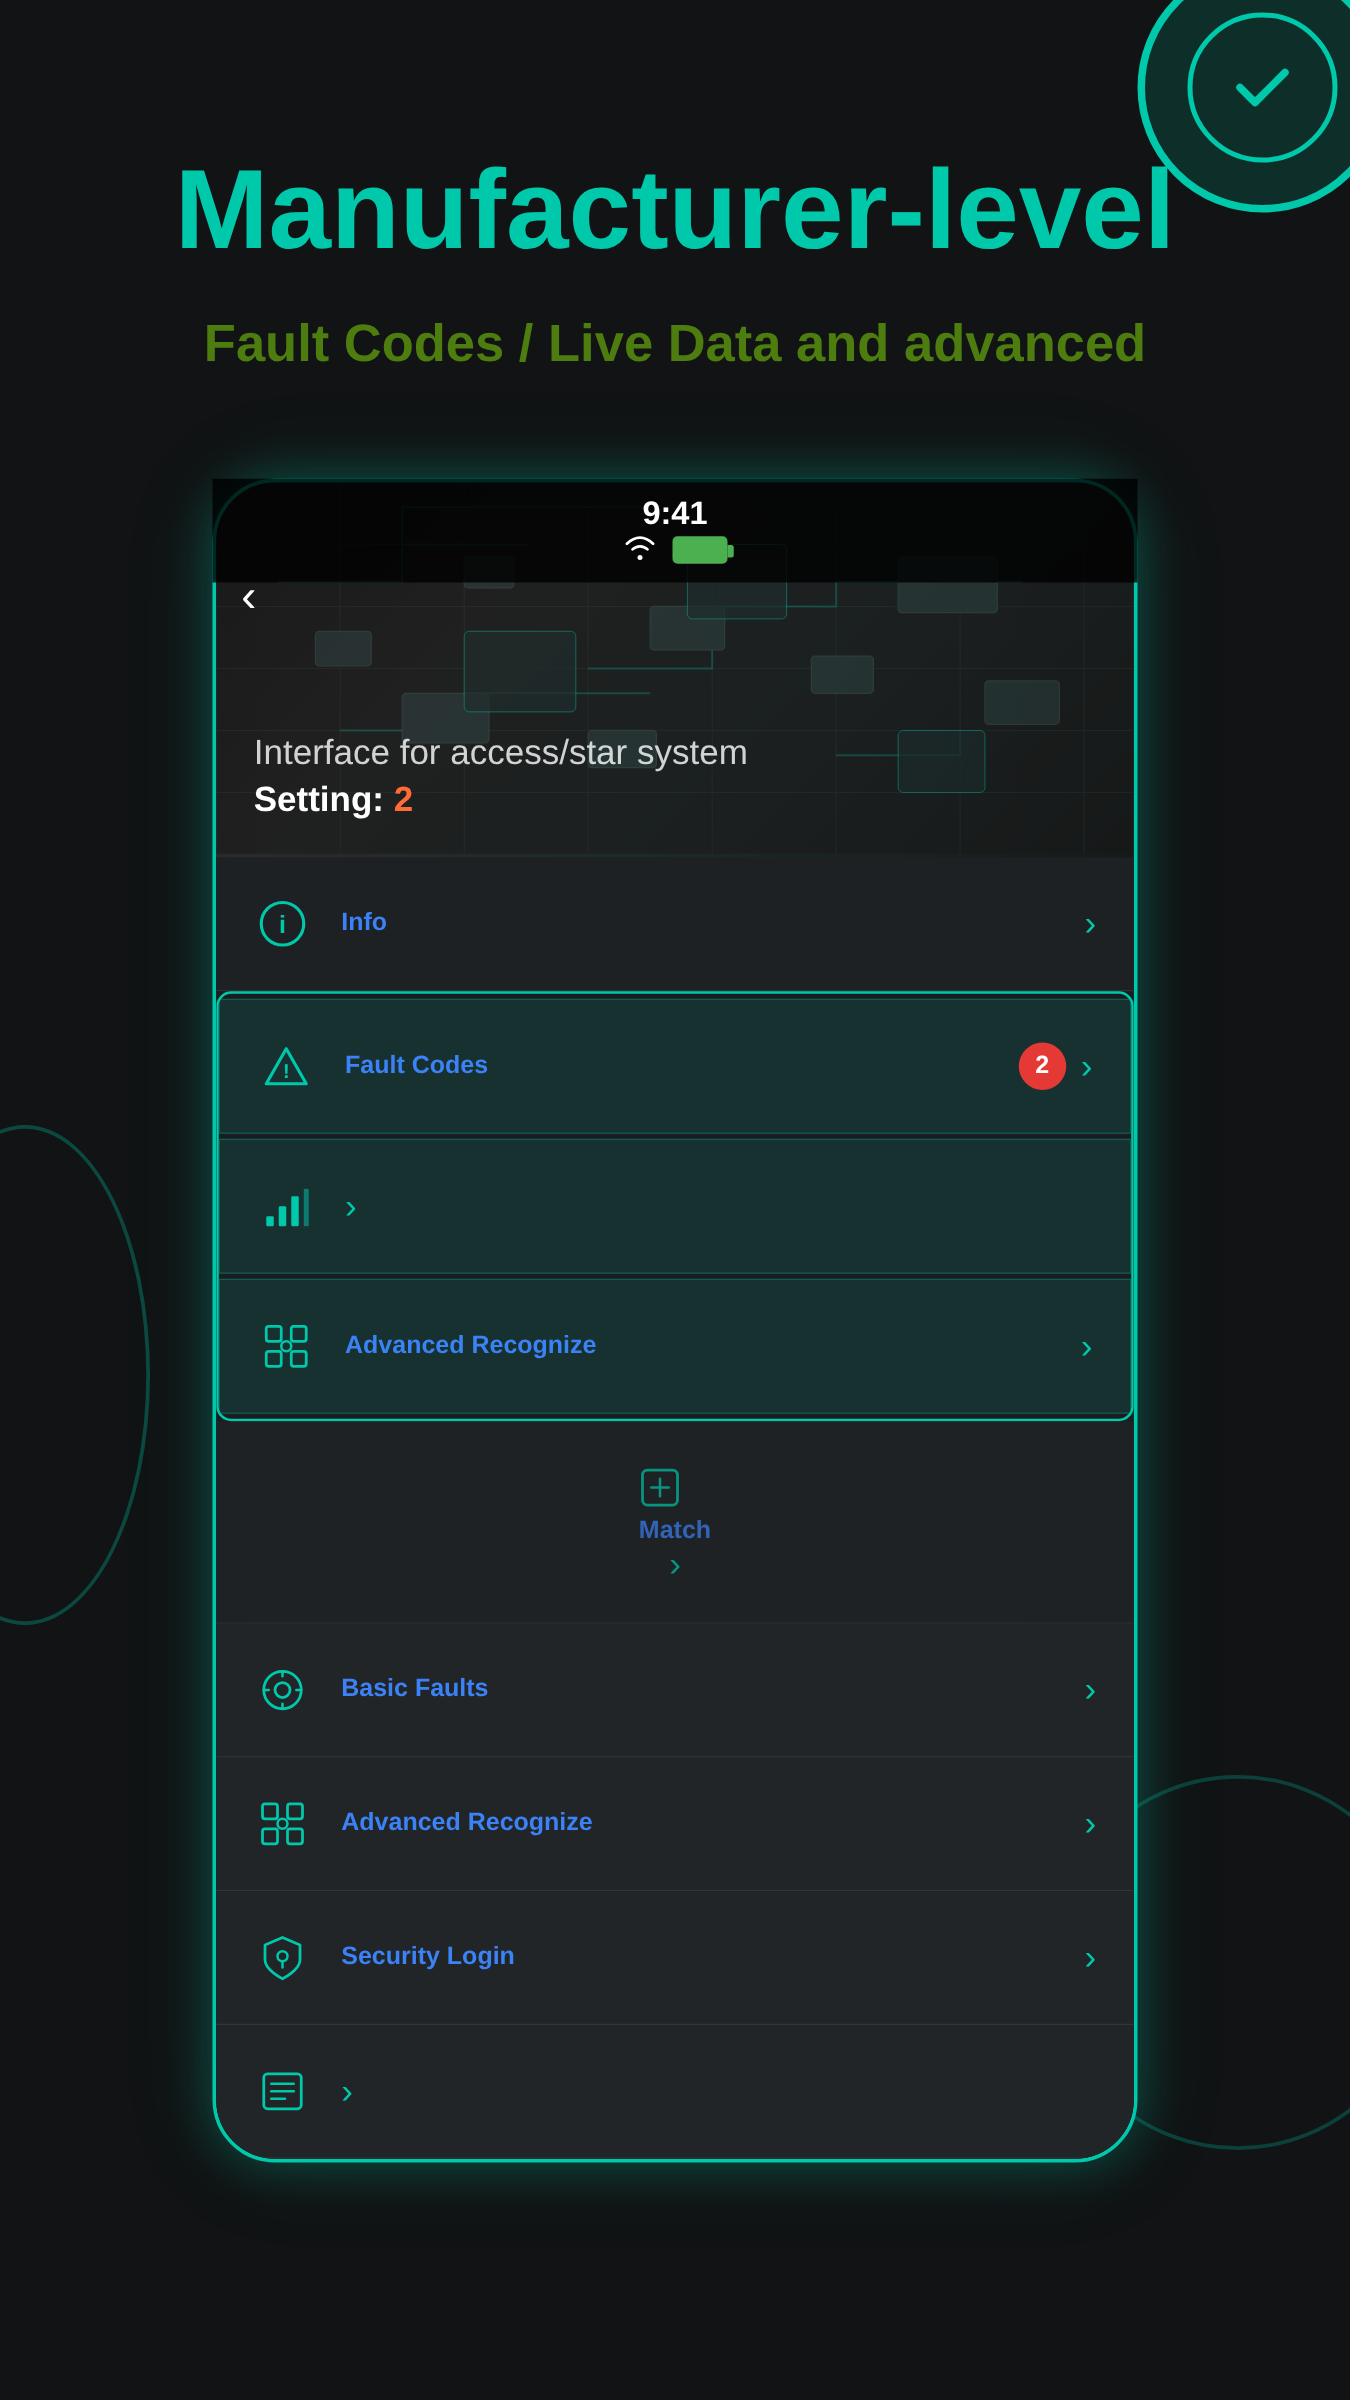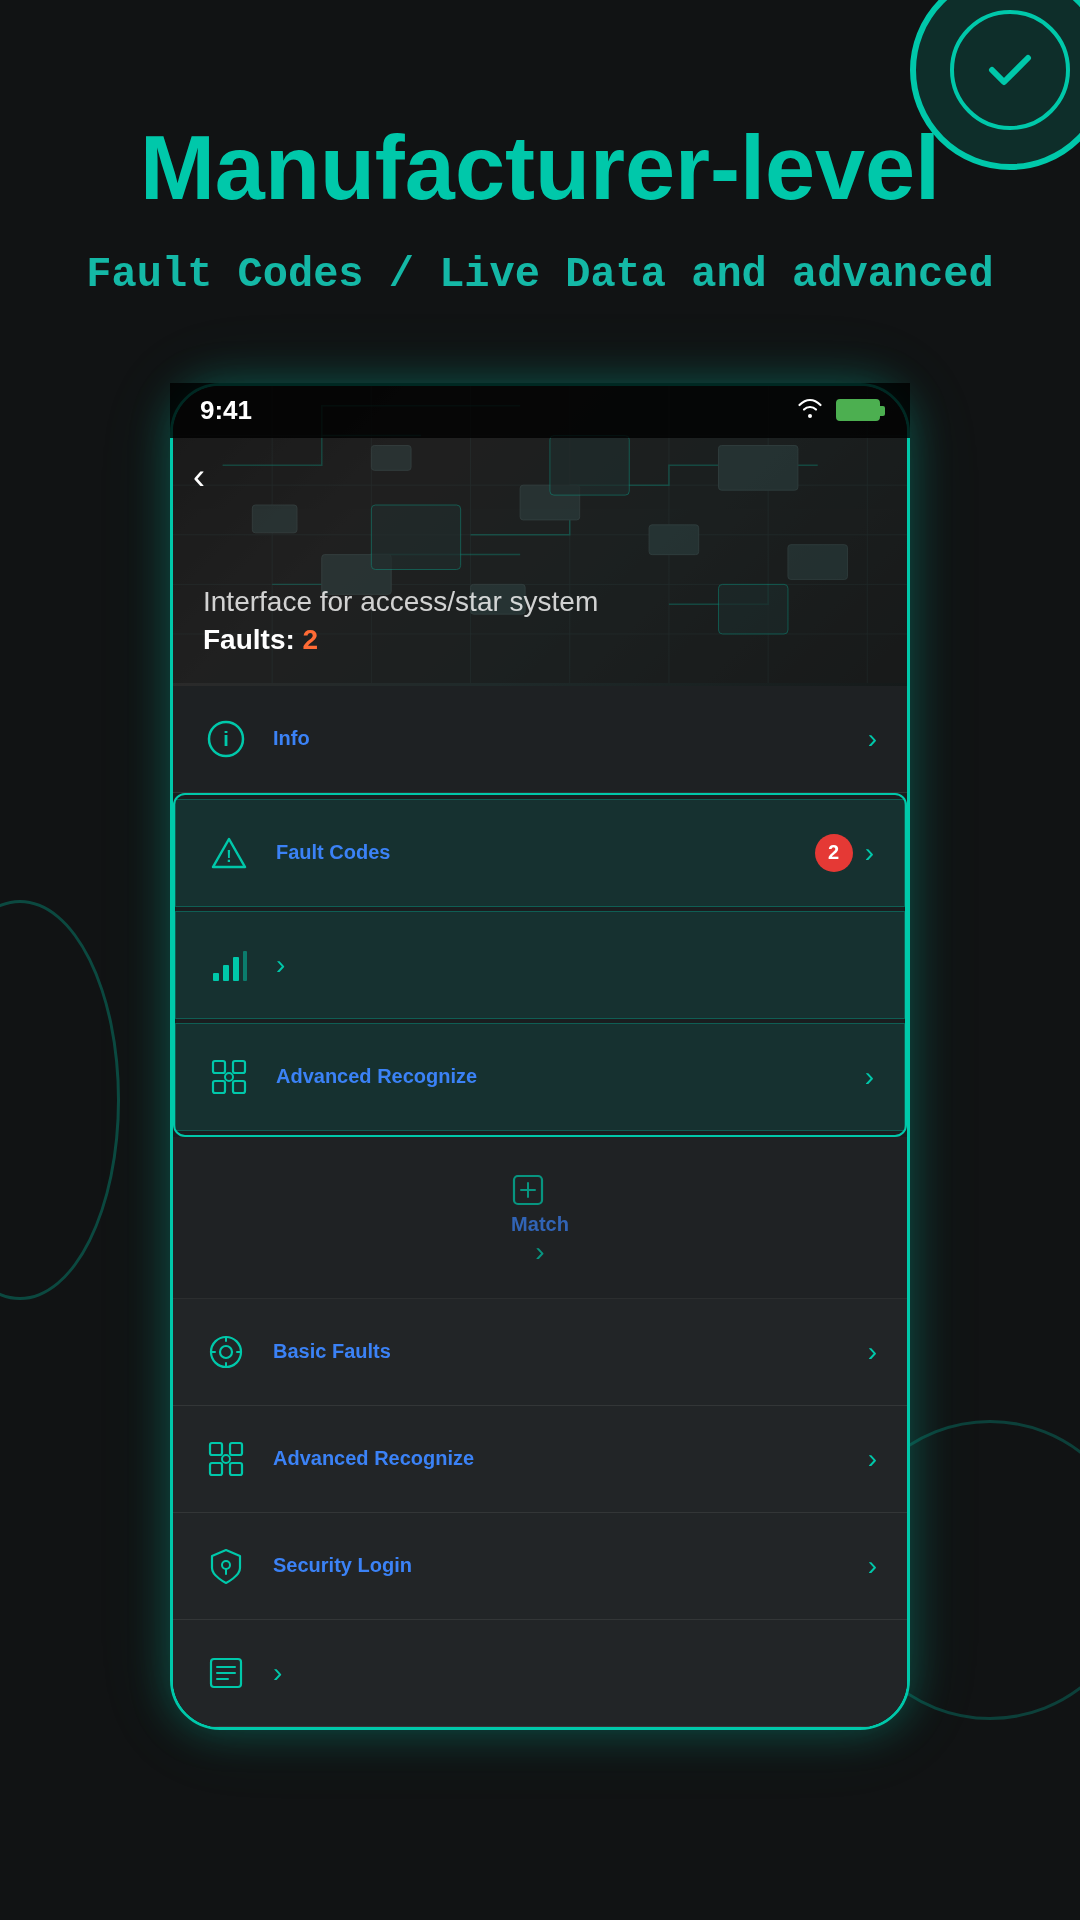--- a/index.html
+++ b/index.html
@@ -85,23 +85,22 @@
       font-size: 90px;
       font-weight: 900;
       color: #00c8aa;
       line-height: 1.1;
       margin-bottom: 30px;
       margin-top: 39px;
     }
     .sub-title {
       font-size: 42px;
       font-weight: 700;
-      color: #14b8a6;
+      color: #4d7c0f;
       line-height: 1.3;
-      font-family: Liberation Mono, monospace;
     }
 
     
     .phone-container {
       position: relative;
       z-index: 2;
       margin: 40px auto 0;
       width: 740px;
     }
     .phone-frame {
@@ -115,20 +114,21 @@
     
     .status-bar {
       background: rgba(0,0,0,0.8);
       padding: 12px 30px;
       display: flex;
       justify-content: space-between;
       align-items: center;
       position: absolute;
       top: 0; left: 0; right: 0;
       z-index: 10;
+      flex-direction: column;
     }
     .status-time {
       color: white;
       font-size: 26px;
       font-weight: 600;
     }
     .status-icons {
       display: flex;
       align-items: center;
       gap: 12px;
@@ -361,21 +361,21 @@
           <rect x="200" y="120" width="90" height="65" rx="4"></rect>
           <rect x="550" y="200" width="70" height="50" rx="4"></rect>
         </g>
       </svg>
 
       <div class="back-btn">‹</div>
 
       <div class="circuit-text">
         <div class="circuit-subtitle">Interface for access/star system</div>
         <div class="faults-text">
-          <span>Faults: </span><span class="faults-count">2</span>
+          <span>Setting: </span><span class="faults-count">2</span>
         </div>
       </div>
     </div>
 
     <div class="menu-list">
 
       <div class="menu-item info-item">
         <div class="menu-icon">
           <svg viewBox="0 0 40 40" fill="none">
             <circle cx="20" cy="20" r="17" stroke="#00c8aa" stroke-width="2.5"></circle>

